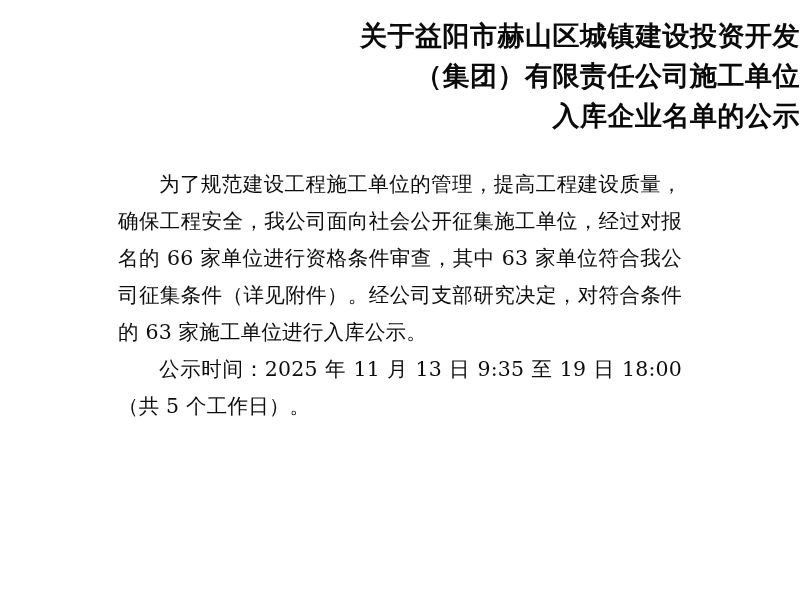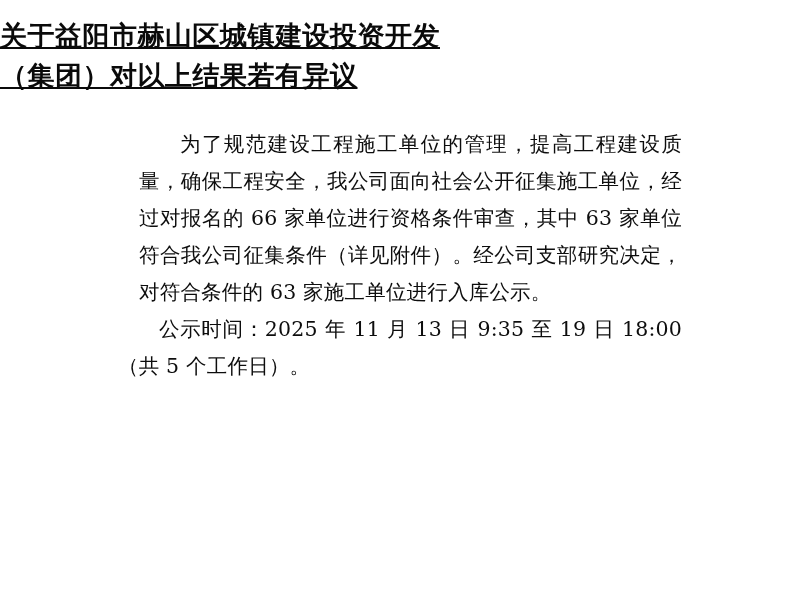--- a/index.html
+++ b/index.html
@@ -17,27 +17,26 @@
   .page {
     position: relative;
     width: 800px;
     height: 616px;
     box-sizing: border-box;
     padding: 0;
   }
   .doc-title {
     margin: 0;
     padding-top: 16px;
-    text-align: left;
+    text-align: right;
     font-size: 27px;
     font-weight: bold;
     line-height: 40px;
     letter-spacing: 0.5px;
     color: #0a0a0a;
-    text-decoration: underline;
   }
   .doc-title .title-line {
     display: block;
     white-space: nowrap;
   }
   .body-text {
     margin: 0;
     padding: 0 118px 0 118px;
     box-sizing: border-box;
   }
@@ -46,31 +45,31 @@
     font-size: 20.5px;
     line-height: 37px;
     text-align: justify;
     text-justify: inter-ideograph;
     text-indent: 2em;
     color: #0d0d0d;
     letter-spacing: 0.2px;
   }
   .para.first {
     margin-top: 30px;
-    margin-left: 21px;
   }
 </style>
 </head>
 <body>
 
 <div class="page">
 
   <h1 class="doc-title">
     <span class="title-line">关于益阳市赫山区城镇建设投资开发</span>
-    <span class="title-line">（集团）对以上结果若有异议</span>
+    <span class="title-line">（集团）有限责任公司施工单位</span>
+    <span class="title-line">入库企业名单的公示</span>
   </h1>
 
   <div class="body-text">
     <p class="para first">为了规范建设工程施工单位的管理，提高工程建设质量，确保工程安全，我公司面向社会公开征集施工单位，经过对报名的 66 家单位进行资格条件审查，其中 63 家单位符合我公司征集条件（详见附件）。经公司支部研究决定，对符合条件的 63 家施工单位进行入库公示。</p>
     <p class="para">公示时间：2025 年 11 月 13 日 9:35 至 19 日 18:00（共 5 个工作日）。</p>
   </div>
 
 </div>
 
 </body></html>

